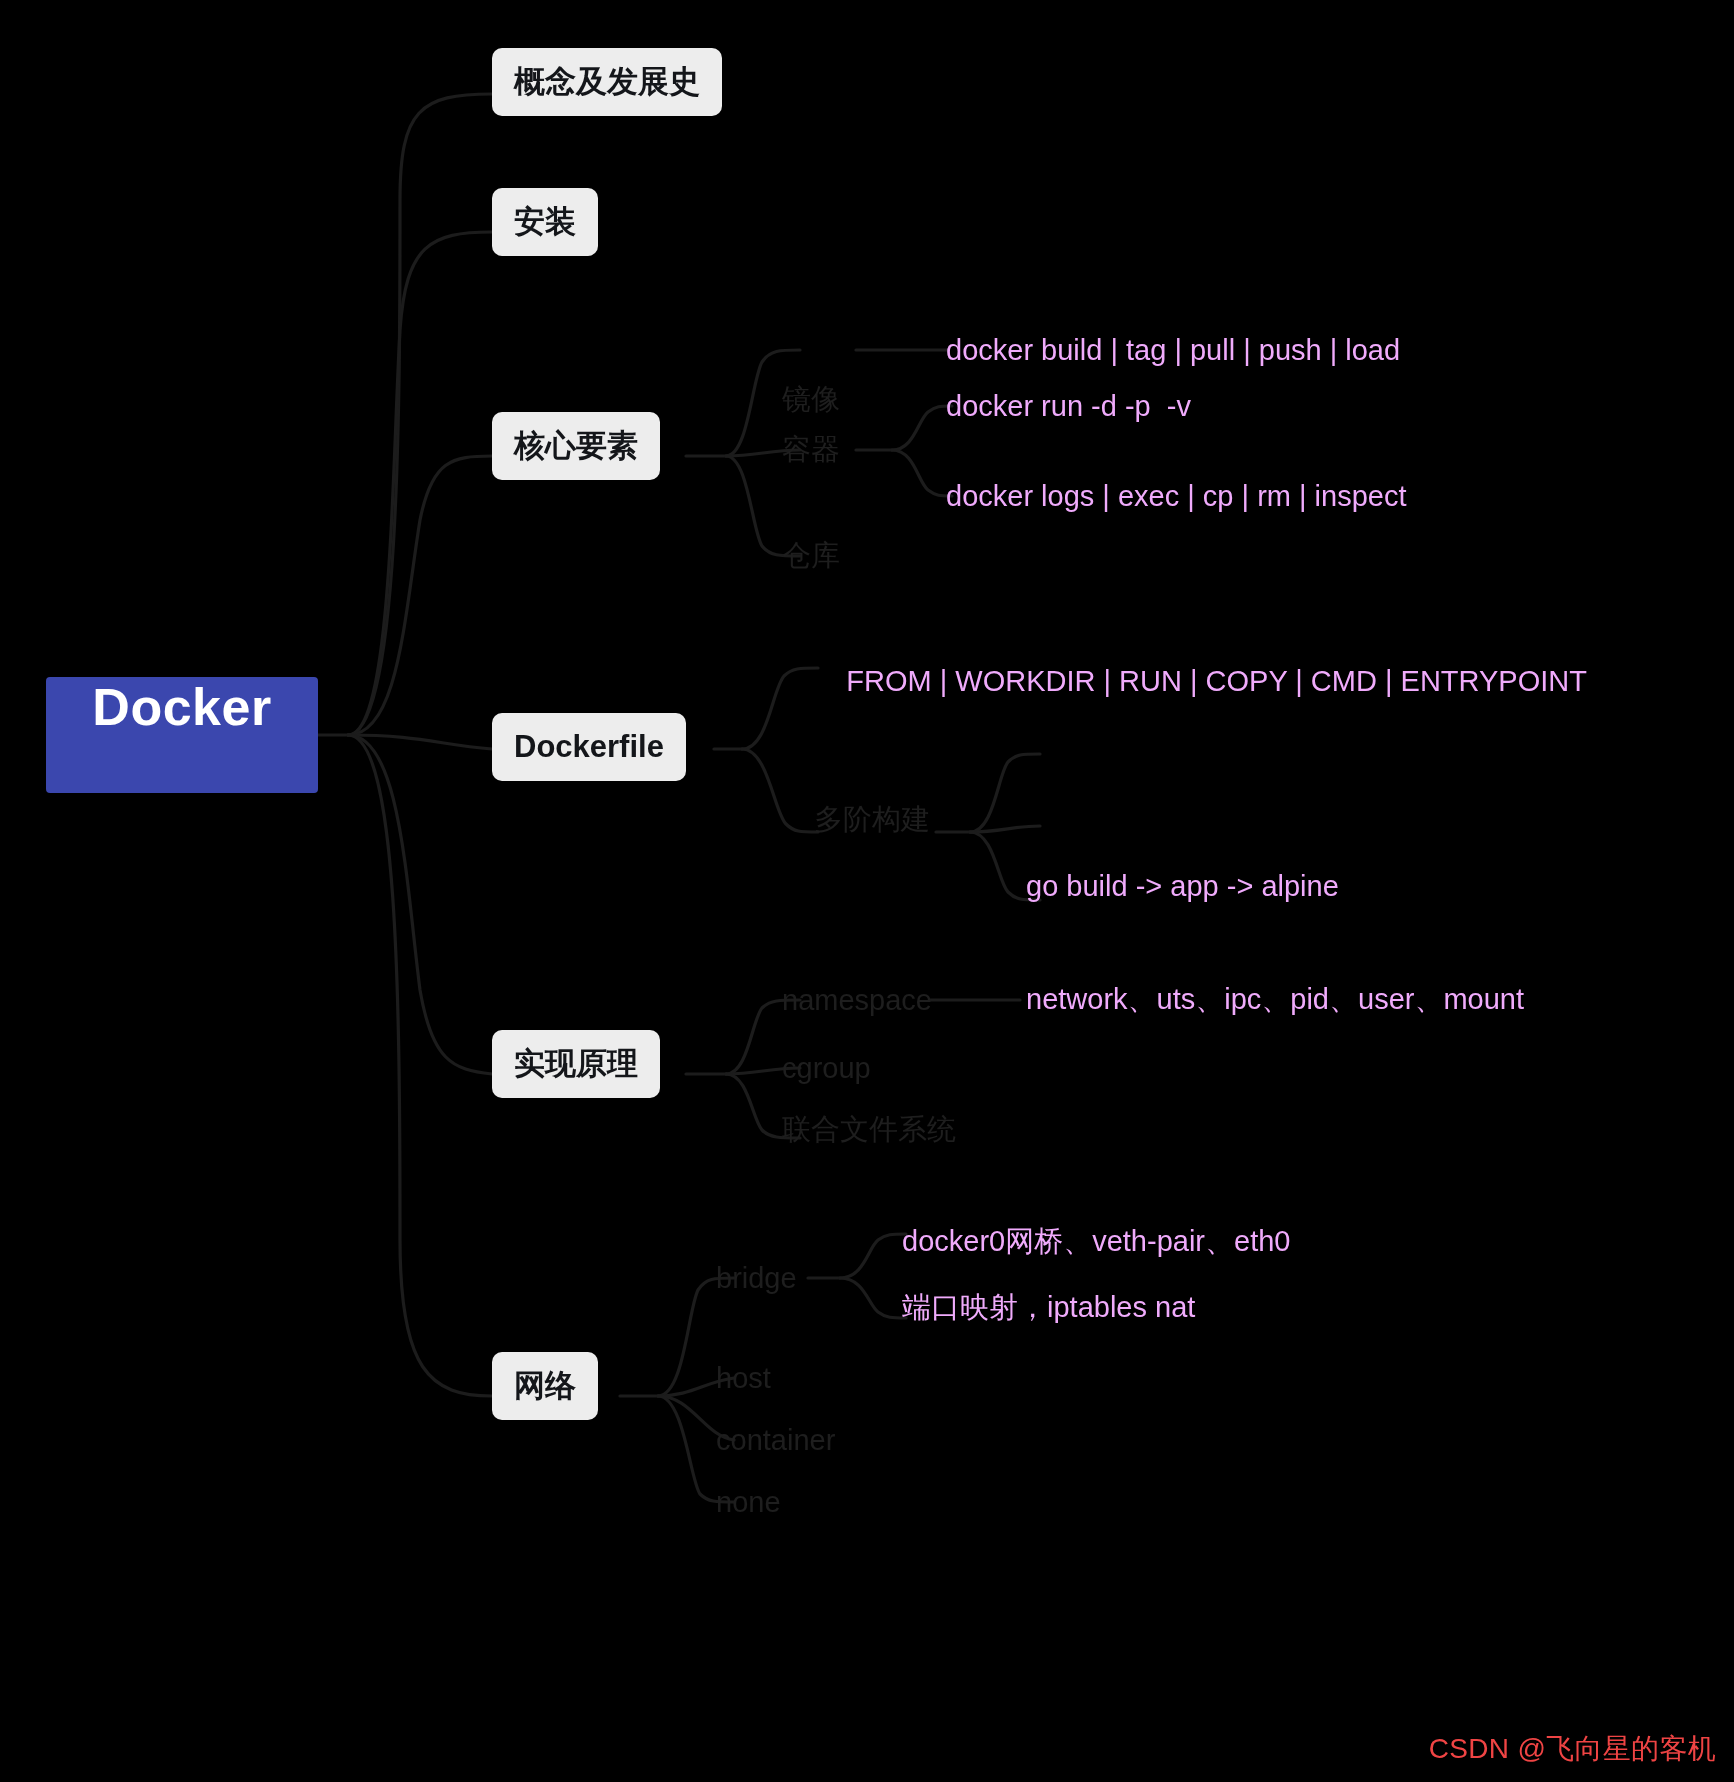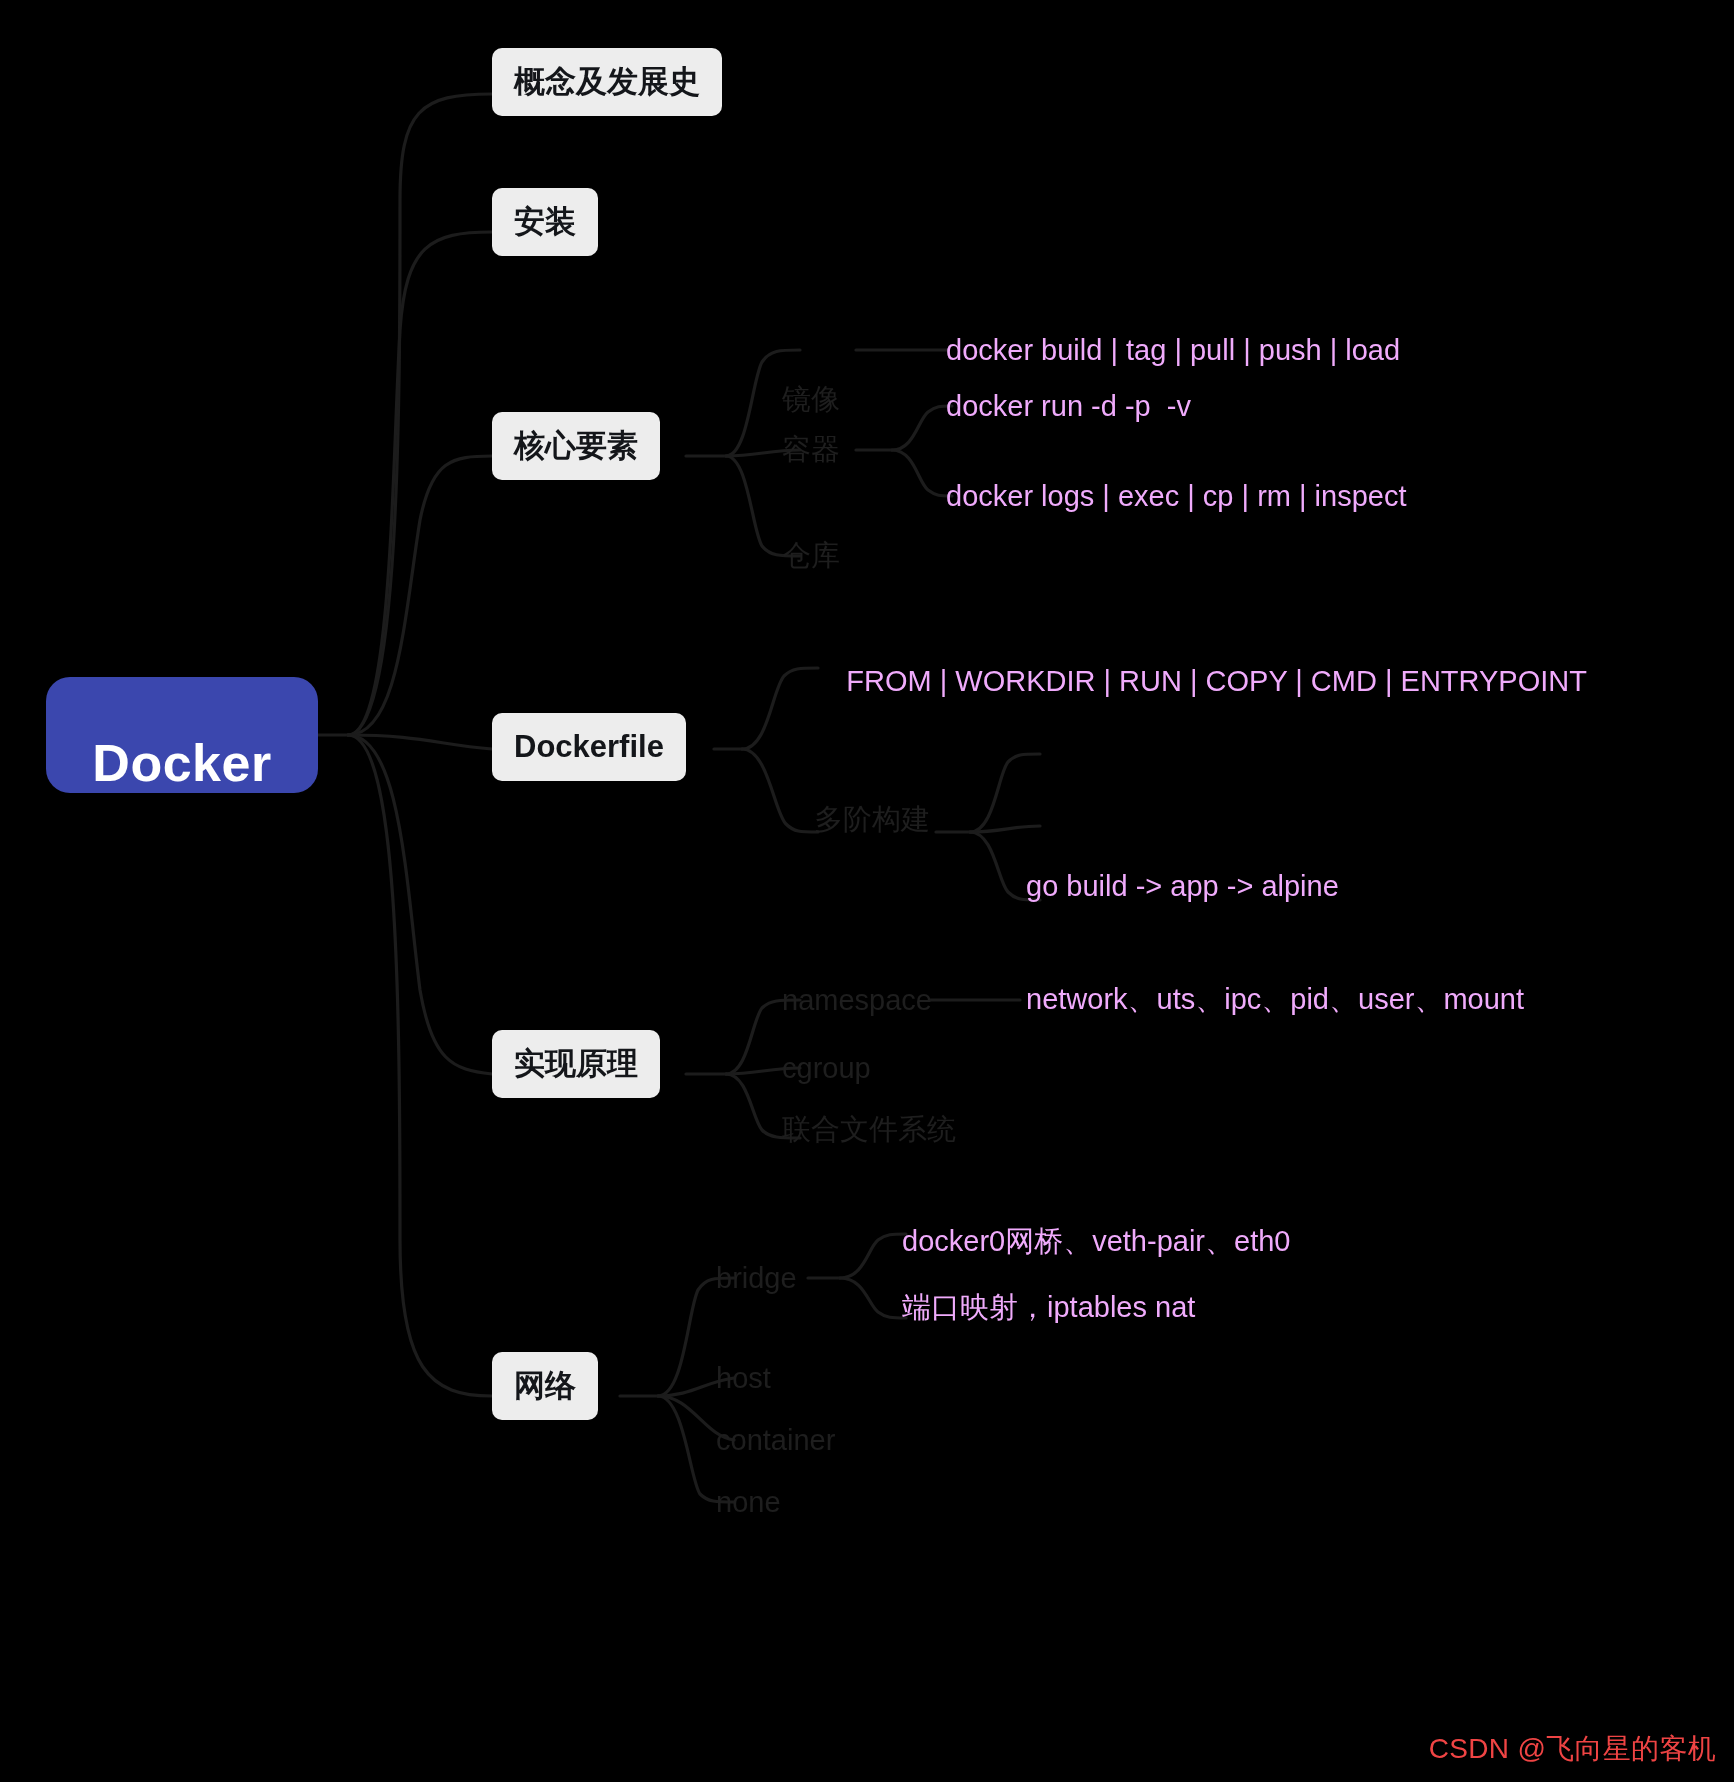--- a/index.html
+++ b/index.html
@@ -5,23 +5,23 @@
   html,body{margin:0;padding:0;background:#000;}
   body{width:1734px;height:1782px;position:relative;overflow:hidden;
        font-family:"Liberation Sans","DejaVu Sans",sans-serif;}
   #stage{position:absolute;inset:0;width:1734px;height:1782px;}
   #links{position:absolute;left:0;top:0;width:1734px;height:1782px;}
   #links path{fill:none;stroke:#1c1c1c;stroke-width:3.2;stroke-linecap:round;stroke-linejoin:round;}
 
   .node{position:absolute;box-sizing:border-box;white-space:pre;}
 
   .root{
-    background:#3b47ae;color:#ffffff;border-radius:24px;
+    background:#3b47ae;color:#ffffff;border-radius:4px;
     font-size:52px;font-weight:700;letter-spacing:.5px;
-    display:flex;align-items:flex-end;justify-content:center;
+    display:flex;align-items:flex-start;justify-content:center;
     left:46px;top:677px;width:272px;height:116px;
   }
   .branch{
     background:#ededed;color:#14161a;border-radius:10px;
     font-size:31px;font-weight:700;
     display:flex;align-items:center;justify-content:center;
     padding:0 22px;height:68px;
   }
   .sub{
     color:#1e1e1e;font-size:29px;font-weight:400;

